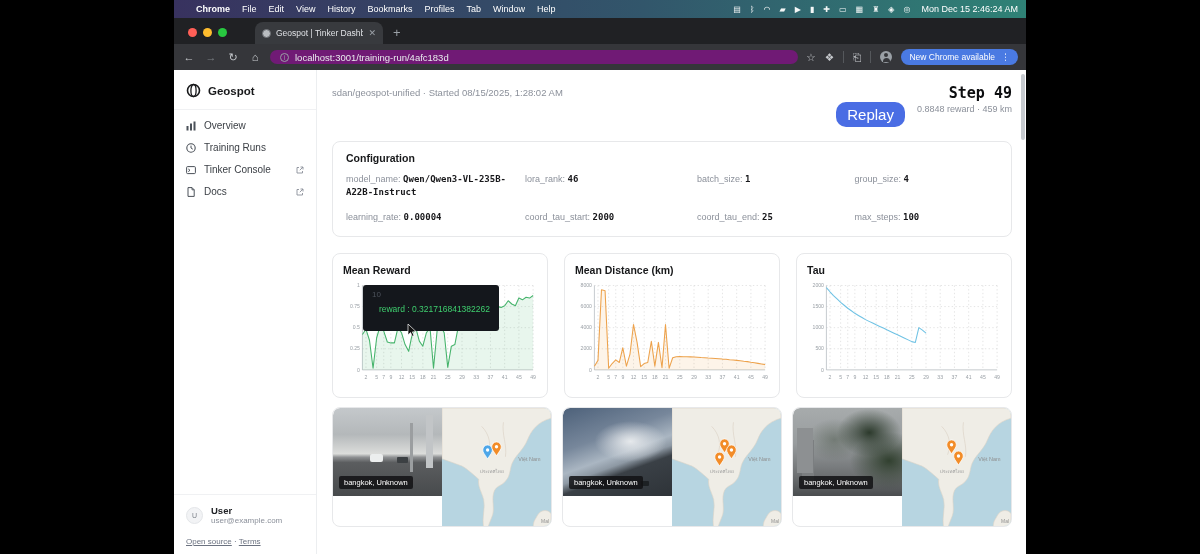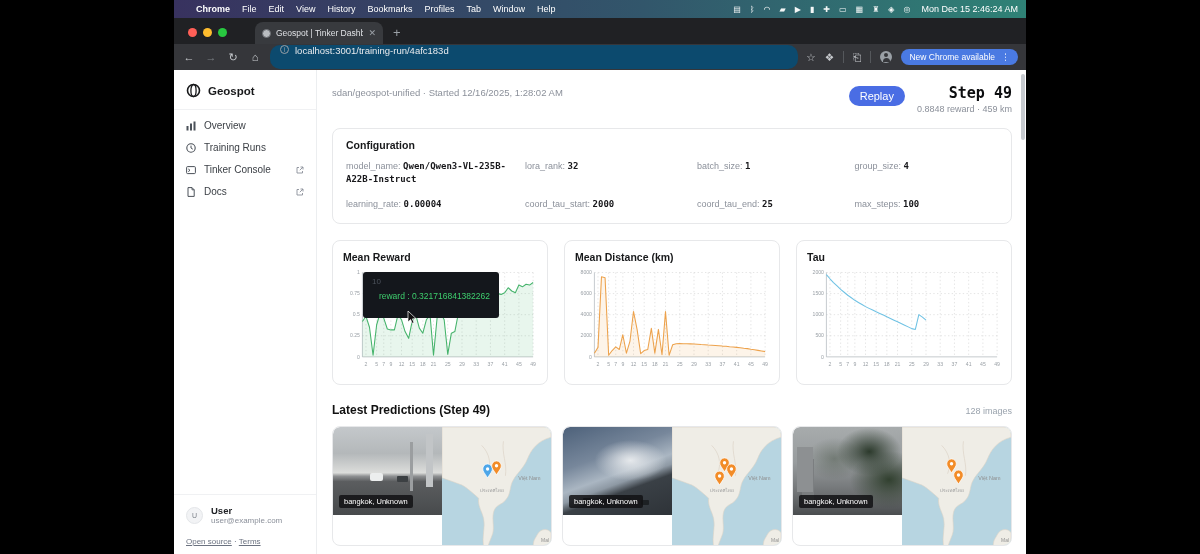--- a/index.html
+++ b/index.html
@@ -28,22 +28,22 @@
   .tab .fav { width:9px; height:9px; border-radius:50%; background:#b9bcc0;
     border:1.5px solid #6a6d72; flex-shrink:0;}
   .tab .ttl { white-space:nowrap; overflow:hidden; flex:1; }
   .tab .tx { color:#9aa0a6; font-size:9px; }
   .newtab { color:#9aa0a6; font-size:13px; margin:0 0 4px 10px; }
 
   
   .toolbar { height:26px; background:#35363a; display:flex; align-items:center; padding:0 8px; gap:8px; }
   .navic { color:#c7cace; font-size:11px; width:14px; text-align:center; }
   .navic.dim { color:#7d8186; }
-  .urlpill { flex:1; height:24px; background:#0c4a6e; border-radius:10px; display:flex;
-    padding:0 10px; gap:6px; color:#e8eaed; font-size:9.5px; }
+  .urlpill { flex:1; height:14px; background:#701a75; border-radius:10px; display:flex;
+    align-items:center; padding:0 10px; gap:6px; color:#e8eaed; font-size:9.5px; }
   .urlpill .info { width:9px; height:9px; border:1px solid #9aa0a6; border-radius:50%;
     color:#9aa0a6; font-size:6.5px; line-height:8px; text-align:center; flex-shrink:0;}
   .tb-right { display:flex; align-items:center; gap:9px; }
   .tb-right .ic { color:#c7cace; font-size:10.5px; }
   .sep-v { width:1px; height:12px; background:#55585c; }
   .profile-ic { width:12px; height:12px; border-radius:50%; background:#9aa0a6; position:relative; }
   .profile-ic:before{content:""; position:absolute; top:2px; left:4px; width:4px;height:4px;border-radius:50%;background:#35363a;}
   .profile-ic:after{content:""; position:absolute; bottom:1px; left:2.5px; width:7px;height:4px;border-radius:4px 4px 0 0;background:#35363a;}
   .newchrome { background:#4a7ae2; color:#fff; font-size:8.5px; border-radius:10px;
     padding:3px 8px; display:flex; align-items:center; gap:6px; white-space:nowrap; }
@@ -76,22 +76,22 @@
 
   
   .main { flex:1; padding:14px 14px 0 15px; position:relative; overflow:hidden; }
   .hdr-row { display:flex; align-items:flex-start; }
   .title-wrap { display:flex; align-items:center; gap:7px; }
   .run-id { font-family:"DejaVu Sans Mono", monospace; font-size:16px; font-weight:bold; color:#111; }
   .badge { font-size:7.5px; font-weight:bold; border-radius:8px; padding:2px 6px; }
   .badge-live { background:#e1f6e9; color:#18a558; }
   .badge-rl { background:#f4f4f5; color:#3f3f46; border:1px solid #e4e4e7; }
   .hdr-right { margin-left:auto; display:flex; align-items:flex-start; gap:12px; }
-  .replay-btn { background:#4a6de4; color:#fff; font-size:11px; border-radius:10px;
-    padding:4px 11px; border:none; margin-top:2px; }
+  .replay-btn { background:#4a6de4; color:#fff; font-size:15px; border-radius:10px;
+    padding:4px 11px; border:none; margin-top:18px; }
   .step-block { text-align:right; }
   .step-big { font-family:"DejaVu Sans Mono", monospace; font-size:15px; font-weight:bold; color:#0d0e10; }
   .step-sub { font-size:9px; color:#8b909a; margin-top:2px; }
   .subtitle { font-size:9.5px; color:#8b909a; margin-top:3px; }
 
   
   .card { background:#fff; border:1px solid #e7e8ea; border-radius:8px; }
   .config-card { margin-top:14px; padding:10px 13px 12px 13px; }
   .cfg-title { font-size:10.5px; font-weight:bold; color:#17181a; }
   .cfg-grid { display:grid; grid-template-columns:1.15fr 1.1fr 1fr 1fr; column-gap:14px;
@@ -272,36 +272,36 @@
           <a href="#">Open source</a>
           <span>·</span>
           <a href="#">Terms</a>
         </div>
       </div>
     </aside>
 
     <main class="main">
       <div class="hdr-row">
         <div>
-          <div class="subtitle">sdan/geospot-unified · Started 12/16/2025, 1:28:02 AM</div>
+          <div class="subtitle">sdan/geospot-unified · Started 08/15/2025, 1:28:02 AM</div>
         </div>
         <div class="hdr-right">
           <button class="replay-btn">Replay</button>
           <div class="step-block">
             <div class="step-big">Step 49</div>
             <div class="step-sub">0.8848 reward · 459 km</div>
           </div>
         </div>
       </div>
 
       <div class="card config-card">
         <div class="cfg-title">Configuration</div>
         <div class="cfg-grid" id="cfg-grid">
             <div class="cfg-item">model_name: <b>Qwen/Qwen3-VL-235B-A22B-Instruct</b></div>
-            <div class="cfg-item">lora_rank: <b>32</b></div>
+            <div class="cfg-item">lora_rank: <b>46</b></div>
             <div class="cfg-item">batch_size: <b>1</b></div>
             <div class="cfg-item">group_size: <b>4</b></div>
             <div class="cfg-item">learning_rate: <b>0.00004</b></div>
             <div class="cfg-item">coord_tau_start: <b>2000</b></div>
             <div class="cfg-item">coord_tau_end: <b>25</b></div>
             <div class="cfg-item">max_steps: <b>100</b></div>
           </div>
       </div>
 
       <div class="charts-row">
@@ -447,24 +447,20 @@
               <line x1="181.33333333333331" y1="3" x2="181.33333333333331" y2="90" stroke="#c8c8c8" stroke-width="0.5" stroke-dasharray="1.4,2.4"></line>
               <text x="181.33333333333331" y="99" text-anchor="middle" font-size="5.3" fill="#9aa0a6" font-family="Liberation Sans, sans-serif">45</text>
               <line x1="196" y1="3" x2="196" y2="90" stroke="#c8c8c8" stroke-width="0.5" stroke-dasharray="1.4,2.4"></line>
               <text x="196" y="99" text-anchor="middle" font-size="5.3" fill="#9aa0a6" font-family="Liberation Sans, sans-serif">49</text>
               <path d="M20,3 L20,90 L196,90" fill="none" stroke="#aab0b6" stroke-width="0.7"></path>
               <polyline points="20.0,5.2 23.7,9.5 27.3,13.4 31.0,16.9 34.7,20.4 38.3,23.4 42.0,26.5 45.7,29.1 49.3,31.7 53.0,33.9 56.7,36.1 60.3,38.2 64.0,40.0 67.7,41.7 71.3,43.5 75.0,45.2 78.7,46.9 82.3,48.7 86.0,50.4 89.7,52.2 93.3,53.9 97.0,55.6 100.7,57.4 104.3,59.1 108.0,60.9 111.7,61.7 115.3,46.5 119.0,49.1 122.7,52.2" fill="none" stroke="#6fc2e4" stroke-width="1.1" stroke-linejoin="round"></polyline>
             </svg>
         </div>
       </div>
 
-      <div class="pred-hdr">
-        <span class="pred-title">Latest Predictions (Step 49)</span>
-        <span class="pred-count">128 images</span>
-      </div>
 
       <div class="pred-row">
         <div class="card pred-card">
           <div class="photo photo1">
             <span class="loc-label">bangkok, Unknown</span>
           </div>
           <div class="mapwrap">
             <svg class="map" id="map0" viewBox="0 0 110 118" preserveAspectRatio="none">
                 <rect x="0" y="0" width="110" height="118" fill="#b7d5e1"></rect>
                 <path d="M0,0 H110 V10 C96,14 90,22 86,32 C82,41 76,45 72,52 C68,58 70,66 64,72 C60,77 54,76 52,84 C50,92 54,100 50,108 L46,118 H42 C40,108 44,98 42,90 C40,82 36,78 37,70 C32,66 26,60 20,57 L0,50 Z" fill="#efede6" stroke="#dcd4c6" stroke-width="0.6"></path>

